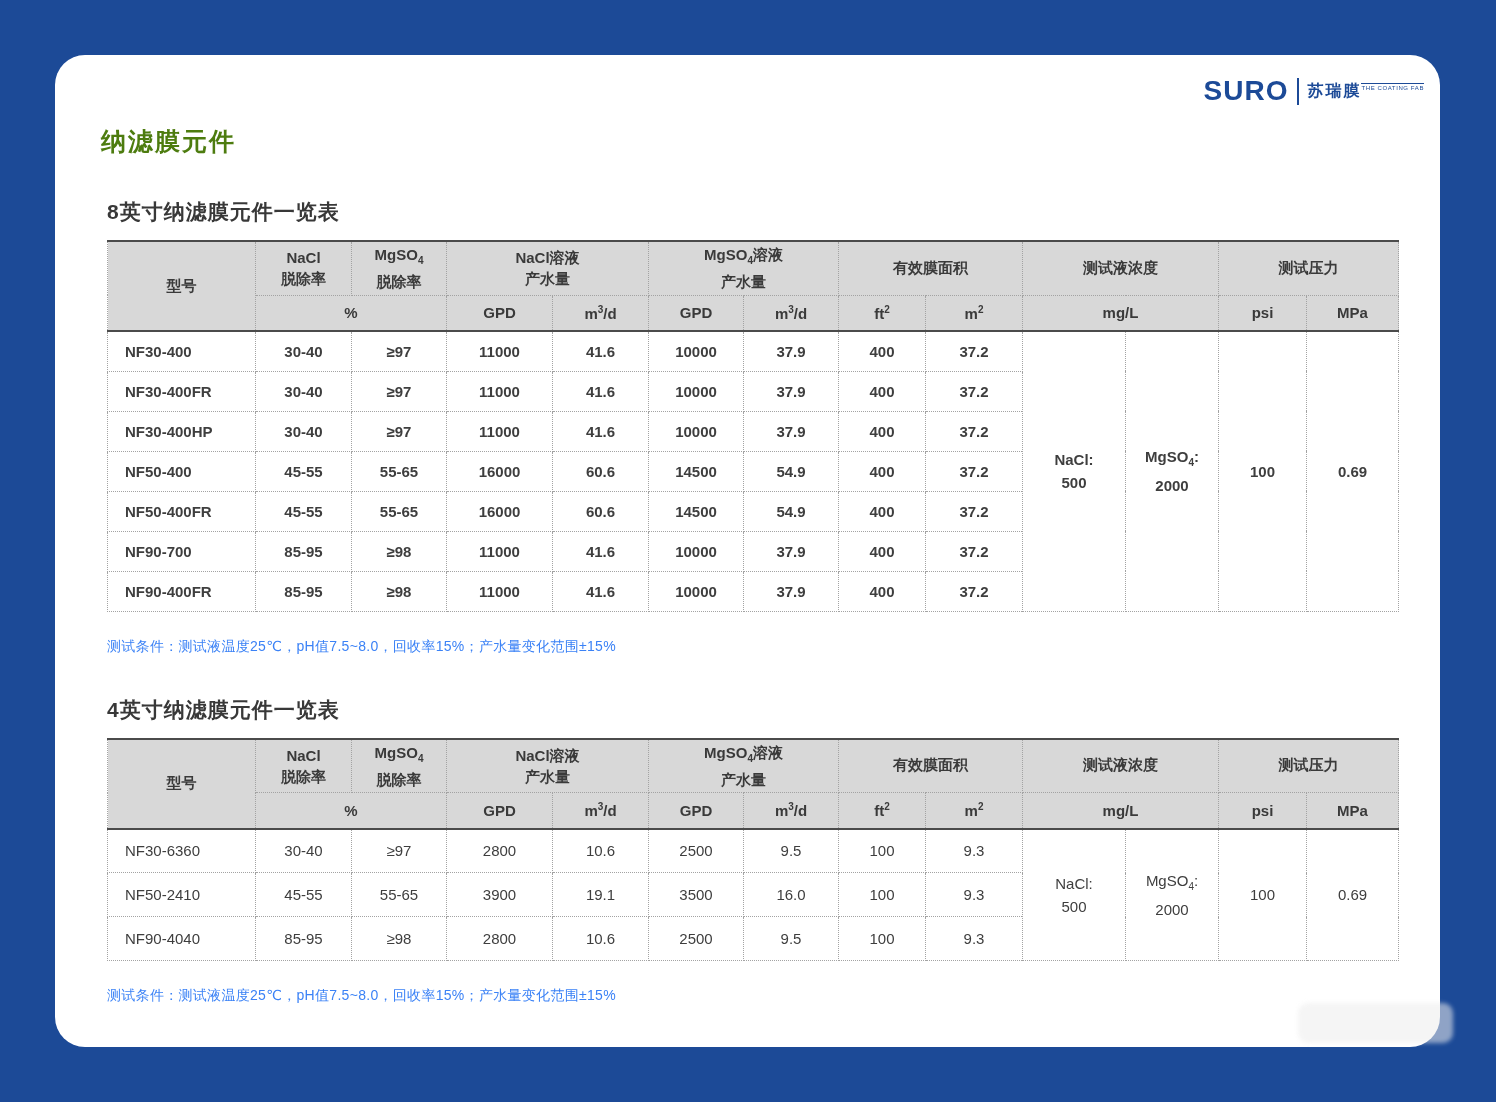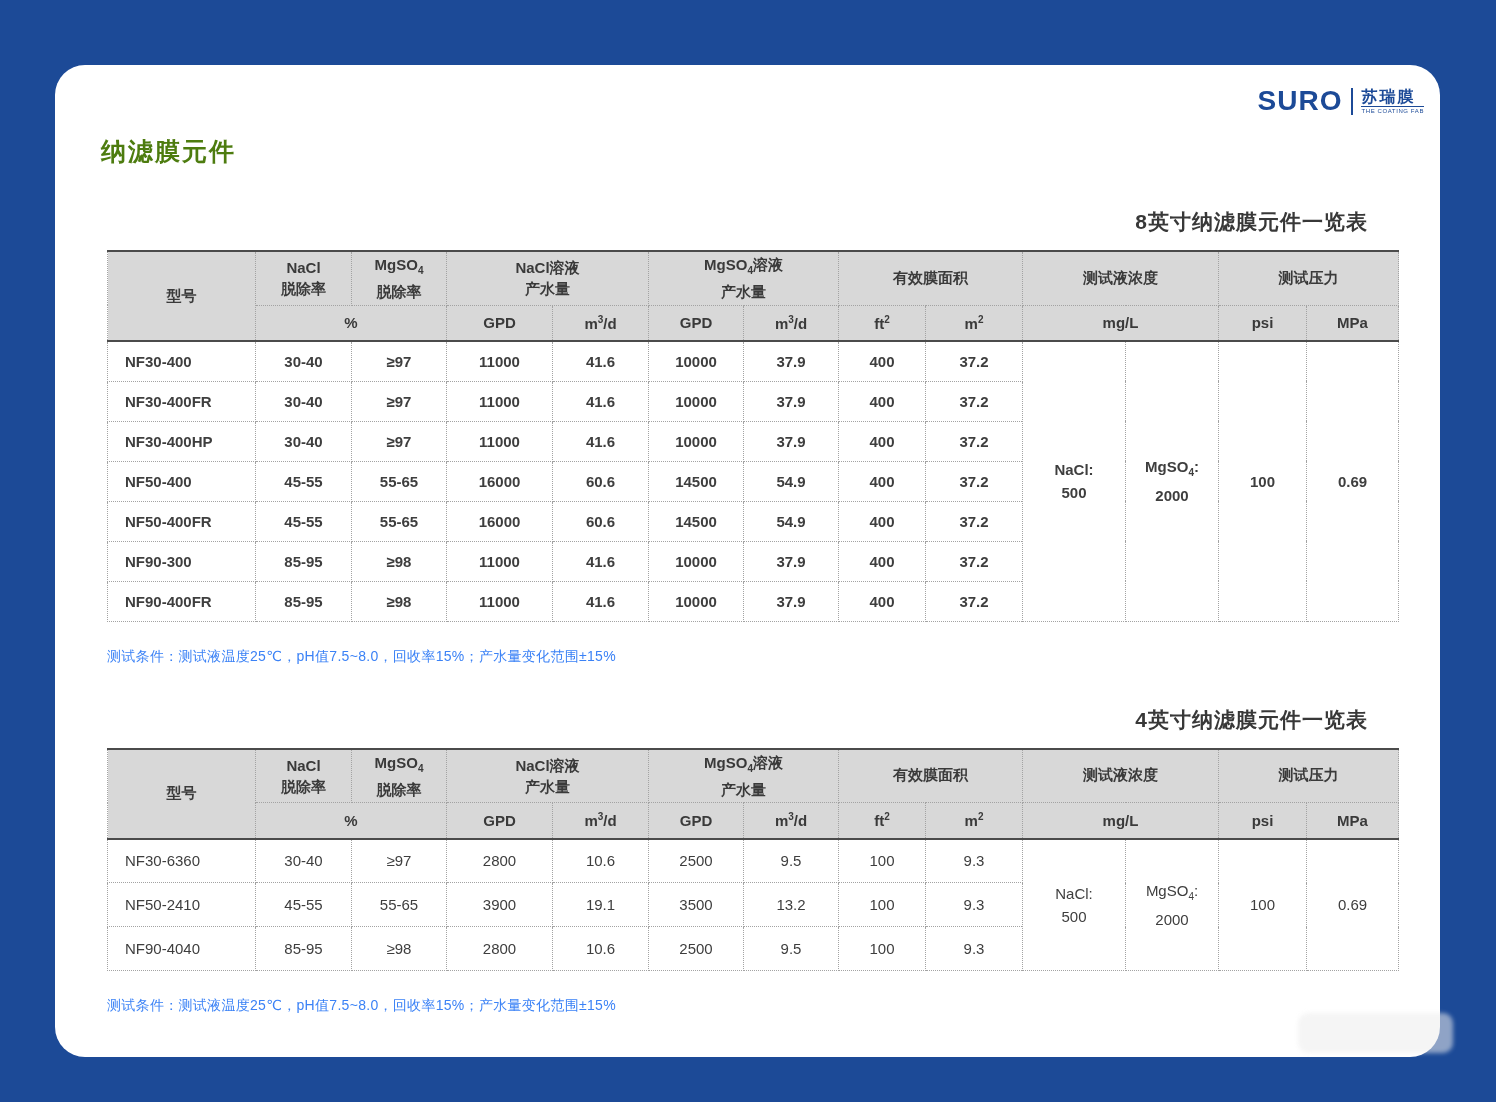--- a/index.html
+++ b/index.html
@@ -12,43 +12,43 @@
     --text:#3e3e3e;
   }
   *{box-sizing:border-box;margin:0;padding:0;}
   html,body{width:1496px;height:1102px;overflow:hidden;}
   body{
     background:var(--bg);
     font-family:"Liberation Sans","DejaVu Sans",sans-serif;
     position:relative;
   }
   .card{
-    position:absolute;left:55px;top:65px;width:1385px;height:992px;
+    position:absolute;left:55px;top:55px;width:1385px;height:992px;
     background:var(--card);border-radius:30px;
   }
   .page-title{
     margin:70px 0 0 46px;
     font-size:25px;font-weight:bold;color:#4d7c0f;letter-spacing:2px;
   }
   .logo{
     position:absolute;top:22px;right:16px;
     display:flex;align-items:center;
   }
   .logo-brand{
     font-size:28px;font-weight:bold;color:var(--accent);letter-spacing:1px;line-height:1;
   }
   .logo-sep{
     display:inline-block;width:2px;height:27px;background:var(--accent);margin:0 8px 0 9px;
   }
-  .logo-right{display:flex;flex-direction:column;justify-content:center;}
+  .logo-right{display:flex;flex-direction:row;justify-content:center;}
   .logo-cn{font-size:16px;font-weight:bold;color:var(--accent);letter-spacing:2px;line-height:1.1;}
   .logo-tag{font-size:6px;color:var(--accent);letter-spacing:0.6px;border-top:1px solid var(--accent);padding-top:1px;margin-top:1px;}
   .content{padding:0 42px 0 52px;}
   .tbl-title{
-    text-align:right;font-size:21px;font-weight:bold;color:#383838;
+    text-align:left;font-size:21px;font-weight:bold;color:#383838;
     margin:40px 30px 14px 0;letter-spacing:1px;
   }
   .tbl-title.second{}
   table{
     border-collapse:collapse;table-layout:fixed;width:1291px;
     border-top:2px solid var(--line-dark);
   }
   thead{border-bottom:2px solid var(--line-dark);}
   th,td{border:1px dotted var(--line-dot);}
   thead th{
@@ -207,21 +207,21 @@
     <td>45-55</td>
     <td>55-65</td>
     <td>16000</td>
     <td>60.6</td>
     <td>14500</td>
     <td>54.9</td>
     <td>400</td>
     <td>37.2</td>
   </tr>
           <tr>
-    <td class="model">NF90-300</td>
+    <td class="model">NF90-700</td>
     <td>85-95</td>
     <td>≥98</td>
     <td>11000</td>
     <td>41.6</td>
     <td>10000</td>
     <td>37.9</td>
     <td>400</td>
     <td>37.2</td>
   </tr>
           <tr>
@@ -316,21 +316,21 @@
             <td rowspan="3" class="merged-cell">100</td>
             <td rowspan="3" class="merged-cell">0.69</td>
           </tr>
           <tr>
     <td class="model">NF50-2410</td>
     <td>45-55</td>
     <td>55-65</td>
     <td>3900</td>
     <td>19.1</td>
     <td>3500</td>
-    <td>13.2</td>
+    <td>16.0</td>
     <td>100</td>
     <td>9.3</td>
   </tr>
           <tr>
     <td class="model">NF90-4040</td>
     <td>85-95</td>
     <td>≥98</td>
     <td>2800</td>
     <td>10.6</td>
     <td>2500</td>

